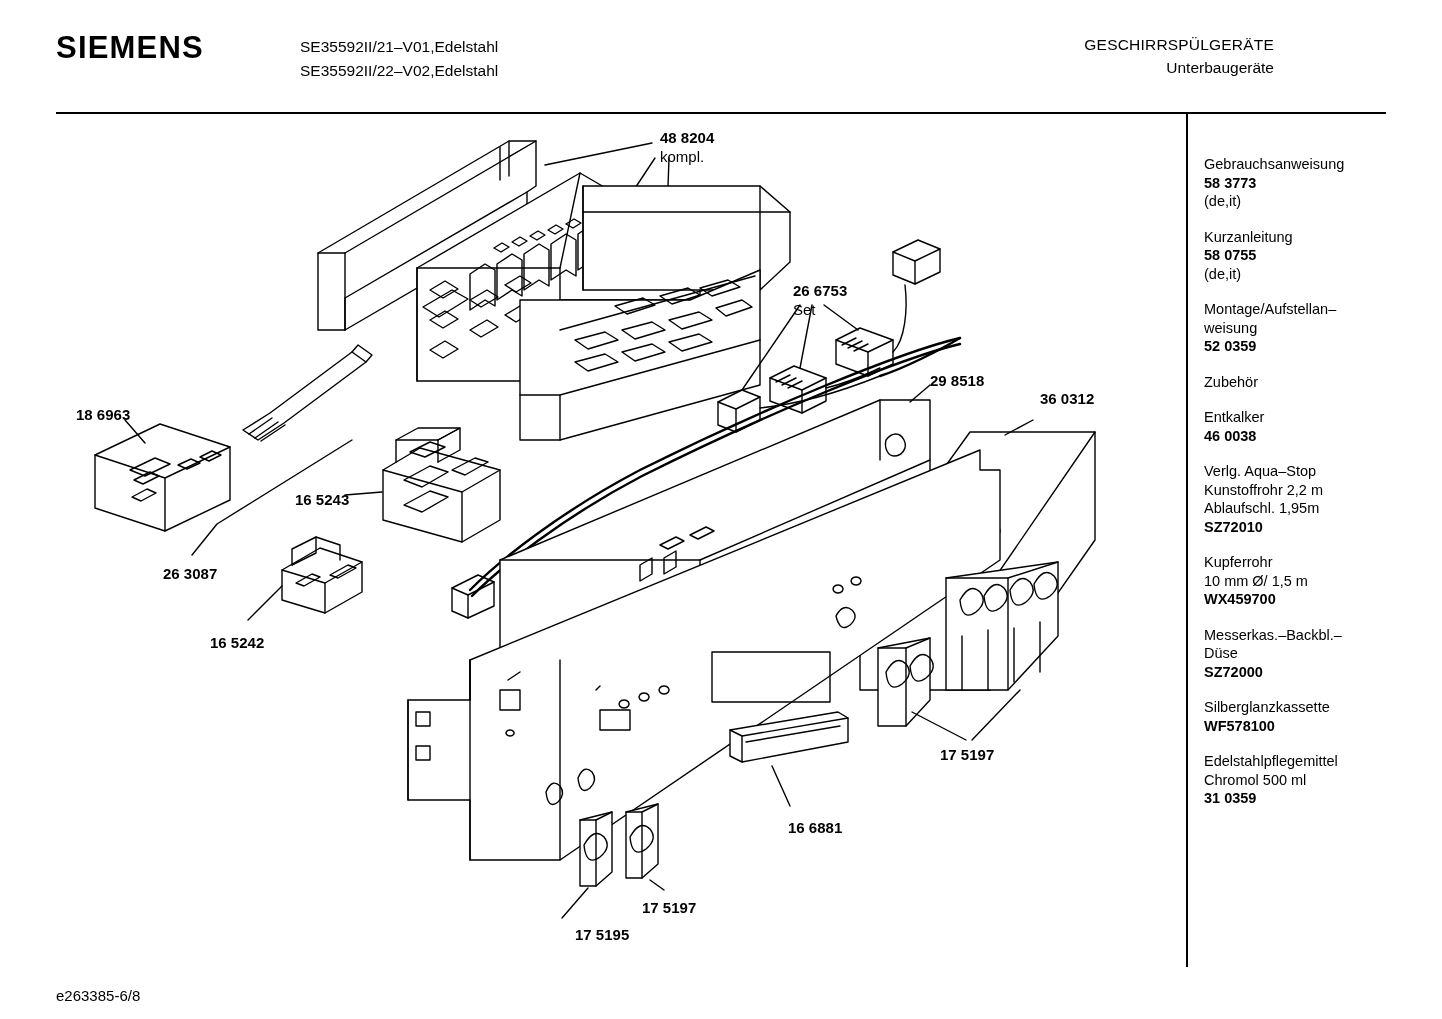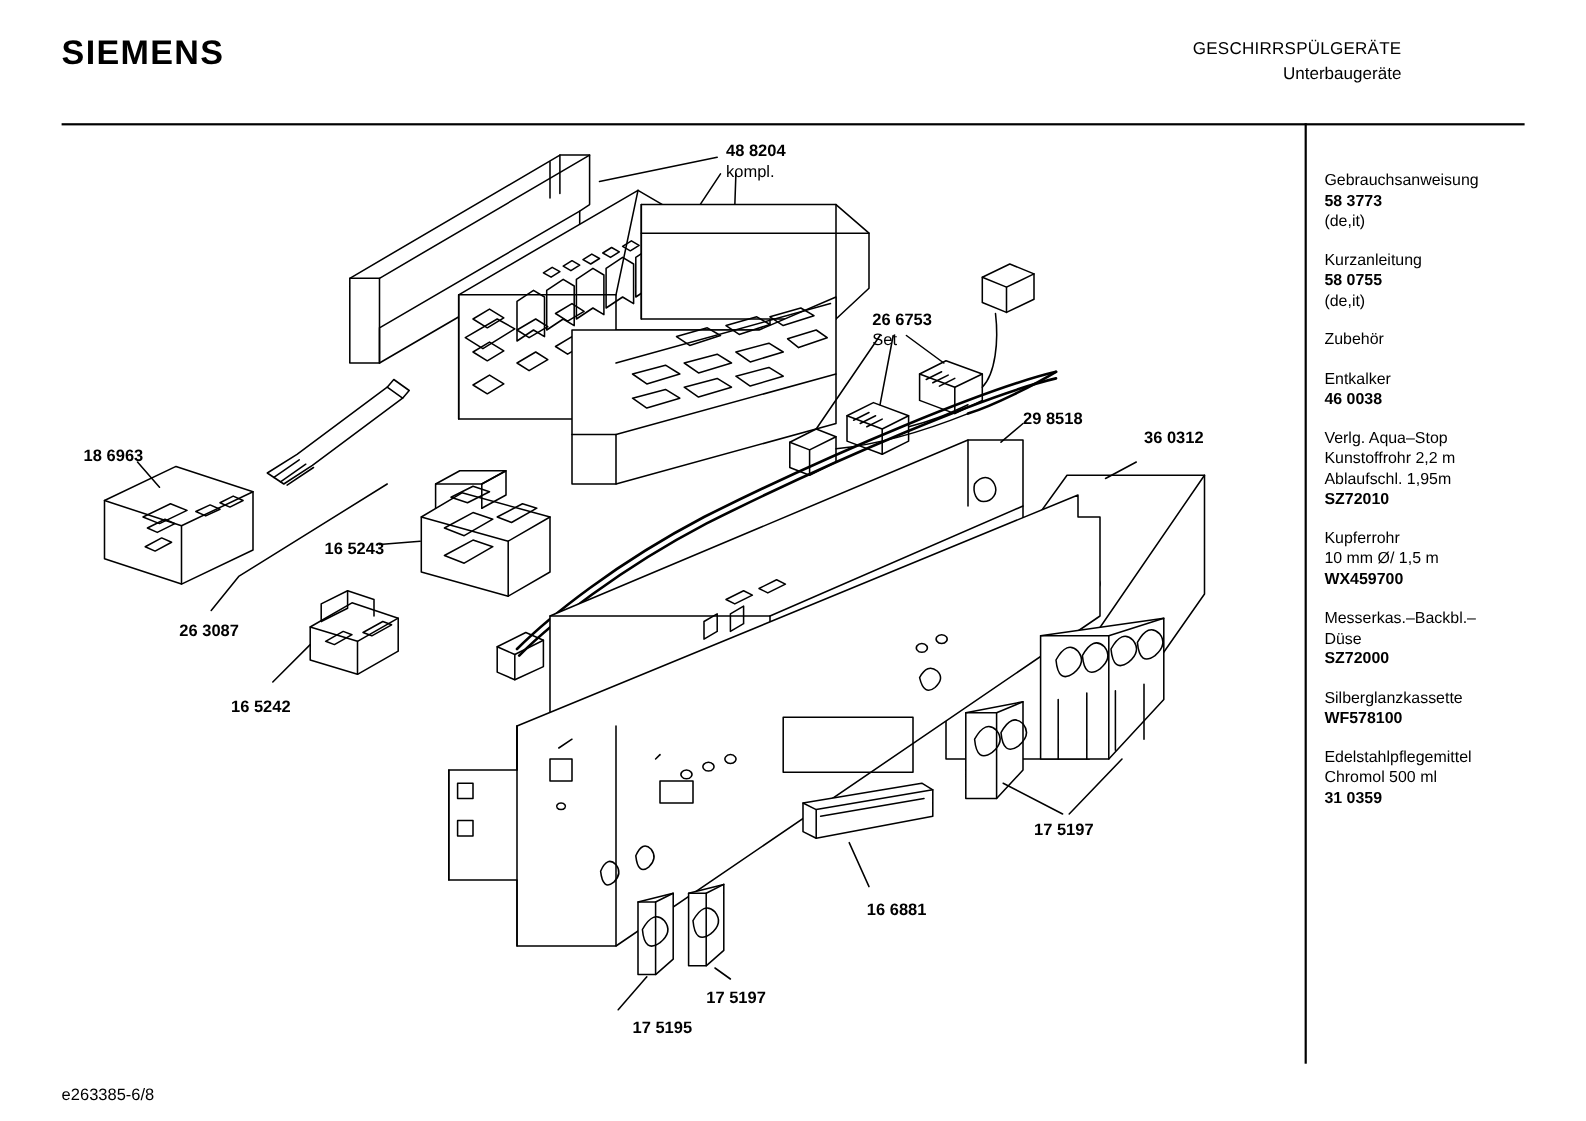--- a/index.html
+++ b/index.html
@@ -109,20 +109,24 @@
     display: block;
   }
 </style>
 </head>
 <body>
 
 <div id="page">
 
   <div class="brand">SIEMENS</div>
 
+  <div class="model-block">
+    <div>SE35592II/21–V01,Edelstahl</div>
+    <div>SE35592II/22–V02,Edelstahl</div>
+  </div>
 
   <div class="cat-block">
     <div class="cat-title">GESCHIRRSPÜLGERÄTE</div>
     <div>Unterbaugeräte</div>
   </div>
 
   <div class="rule-top"></div>
   <div class="rule-right-v"></div>
 
   <div class="footer-code">e263385-6/8</div>
@@ -130,20 +134,25 @@
   <div class="acc-list">
       <div class="acc-item">
         <span class="ln">Gebrauchsanweisung</span>
         <span class="ln bold">58 3773</span>
         <span class="ln">(de,it)</span>
       </div>
       <div class="acc-item">
         <span class="ln">Kurzanleitung</span>
         <span class="ln bold">58 0755</span>
         <span class="ln">(de,it)</span>
+      </div>
+      <div class="acc-item">
+        <span class="ln">Montage/Aufstellan–</span>
+        <span class="ln">weisung</span>
+        <span class="ln bold">52 0359</span>
       </div>
       <div class="acc-item">
         <span class="ln">Zubehör</span>
       </div>
       <div class="acc-item">
         <span class="ln">Entkalker</span>
         <span class="ln bold">46 0038</span>
       </div>
       <div class="acc-item">
         <span class="ln">Verlg. Aqua–Stop</span>

